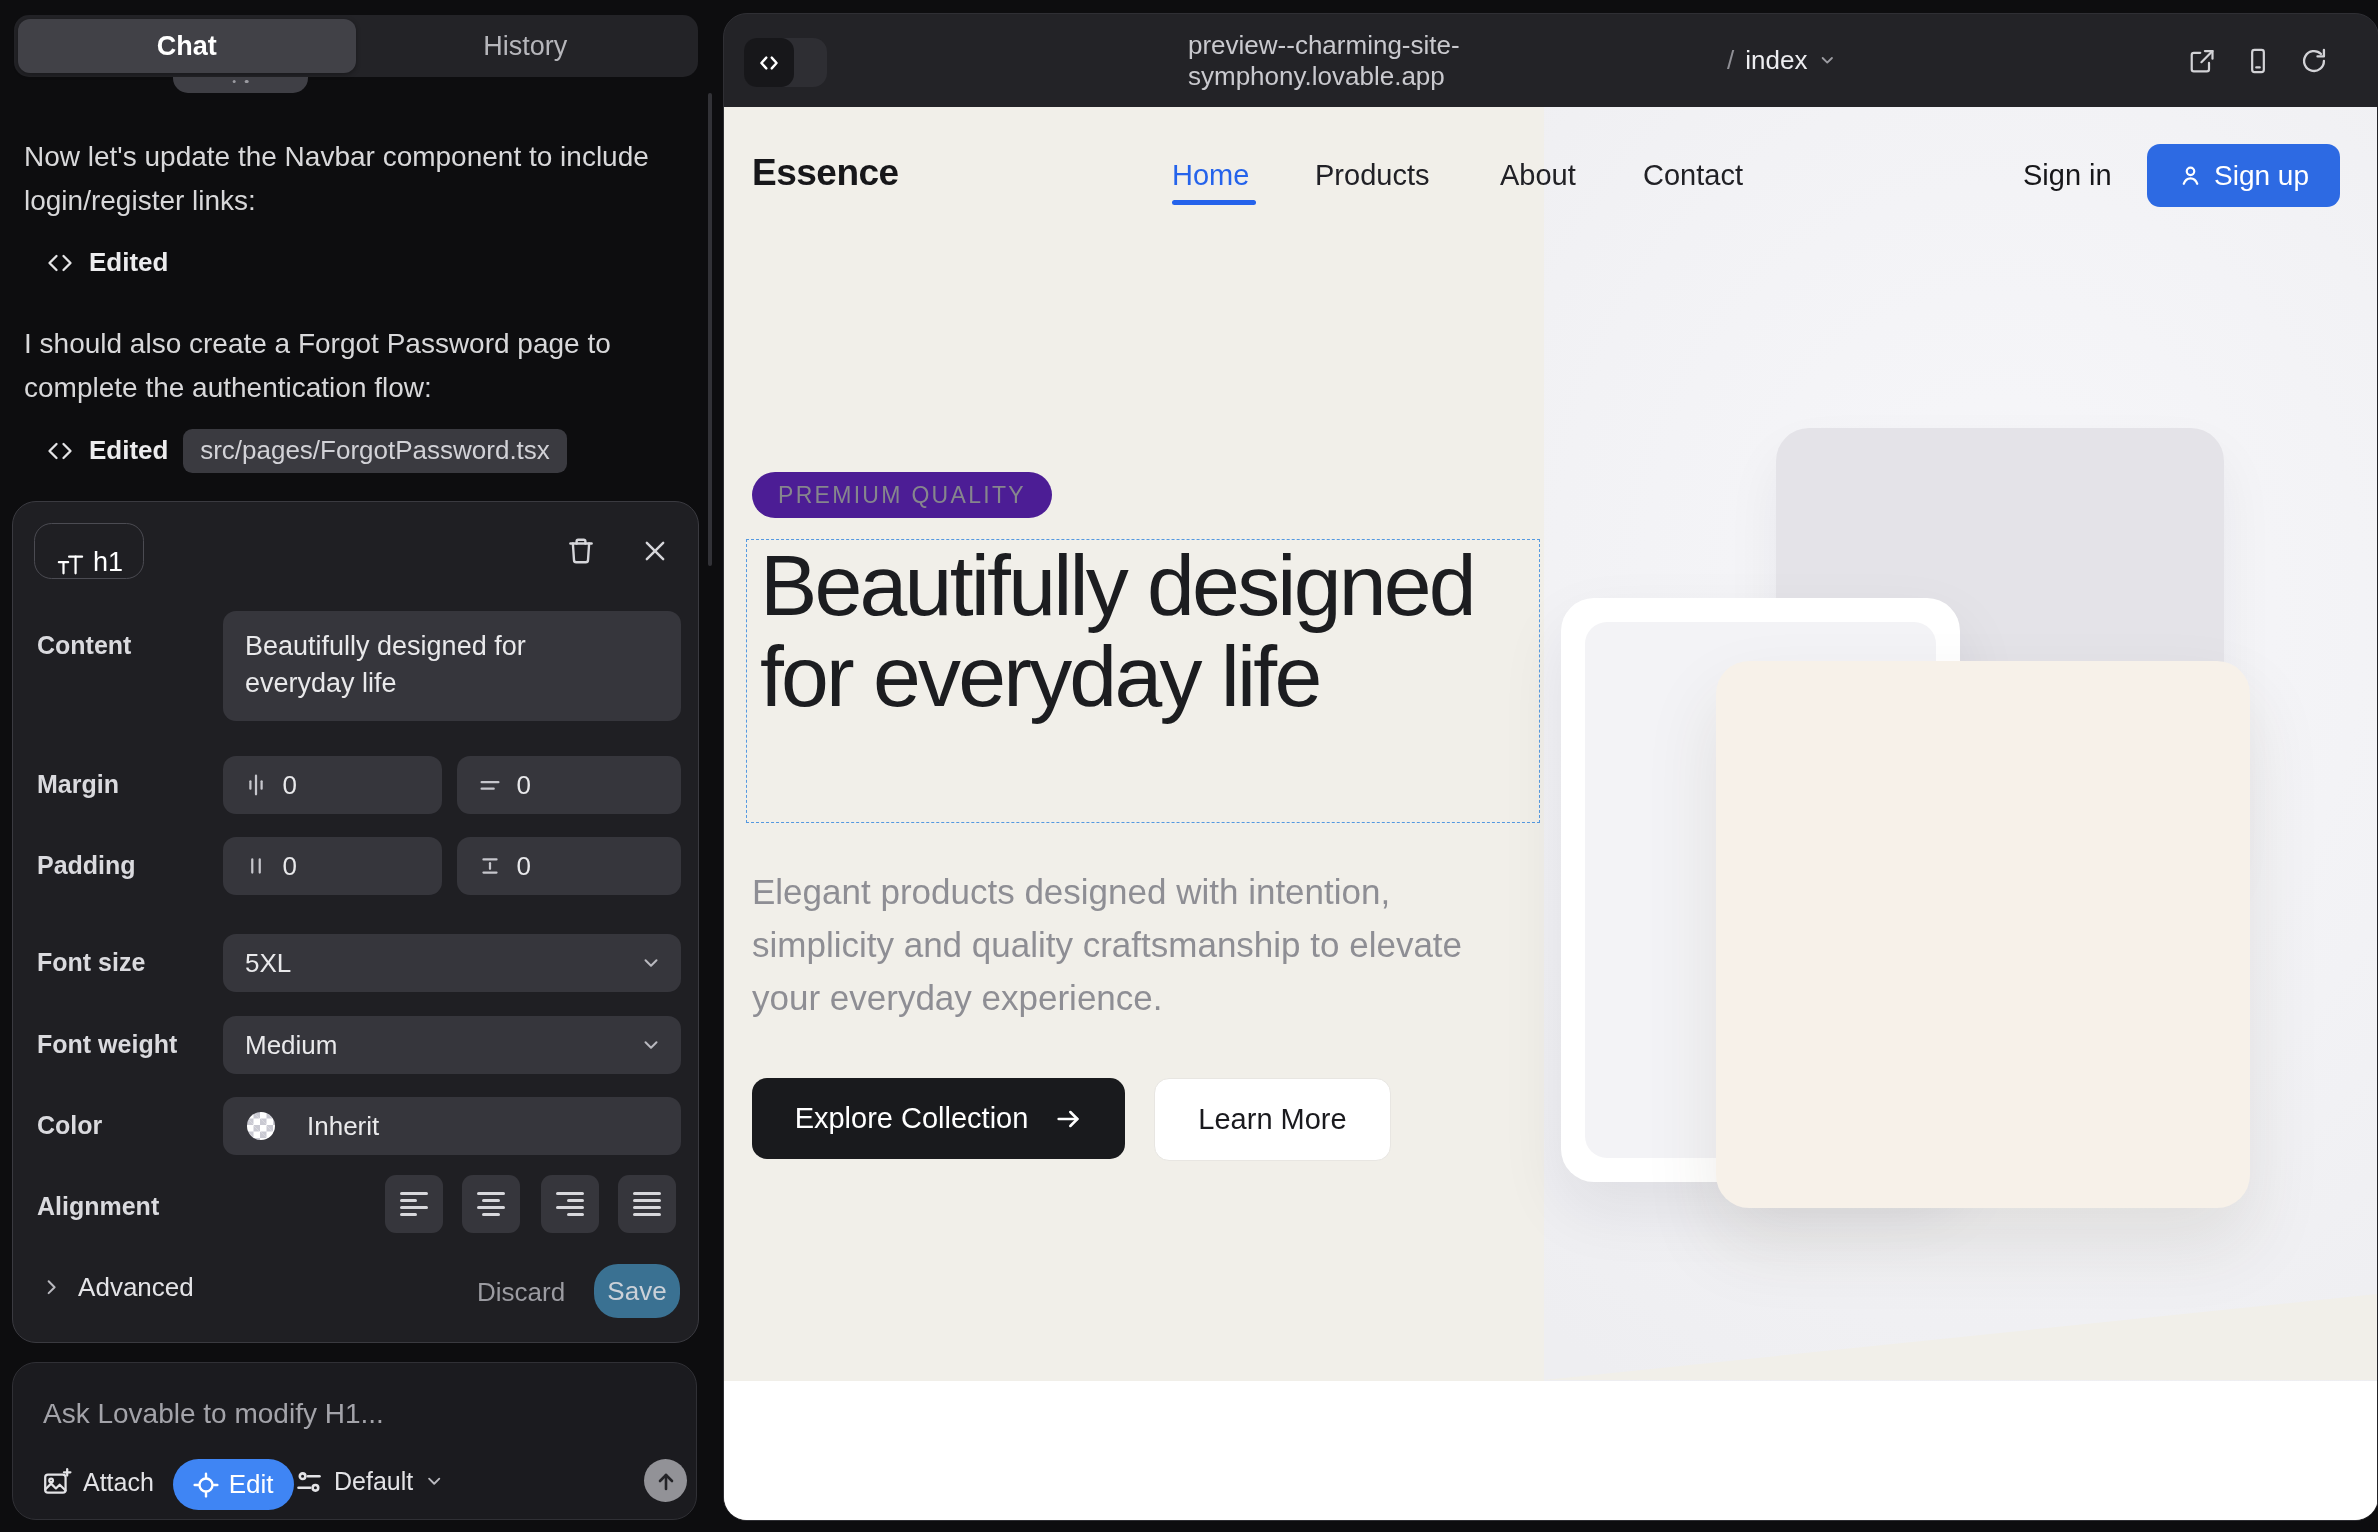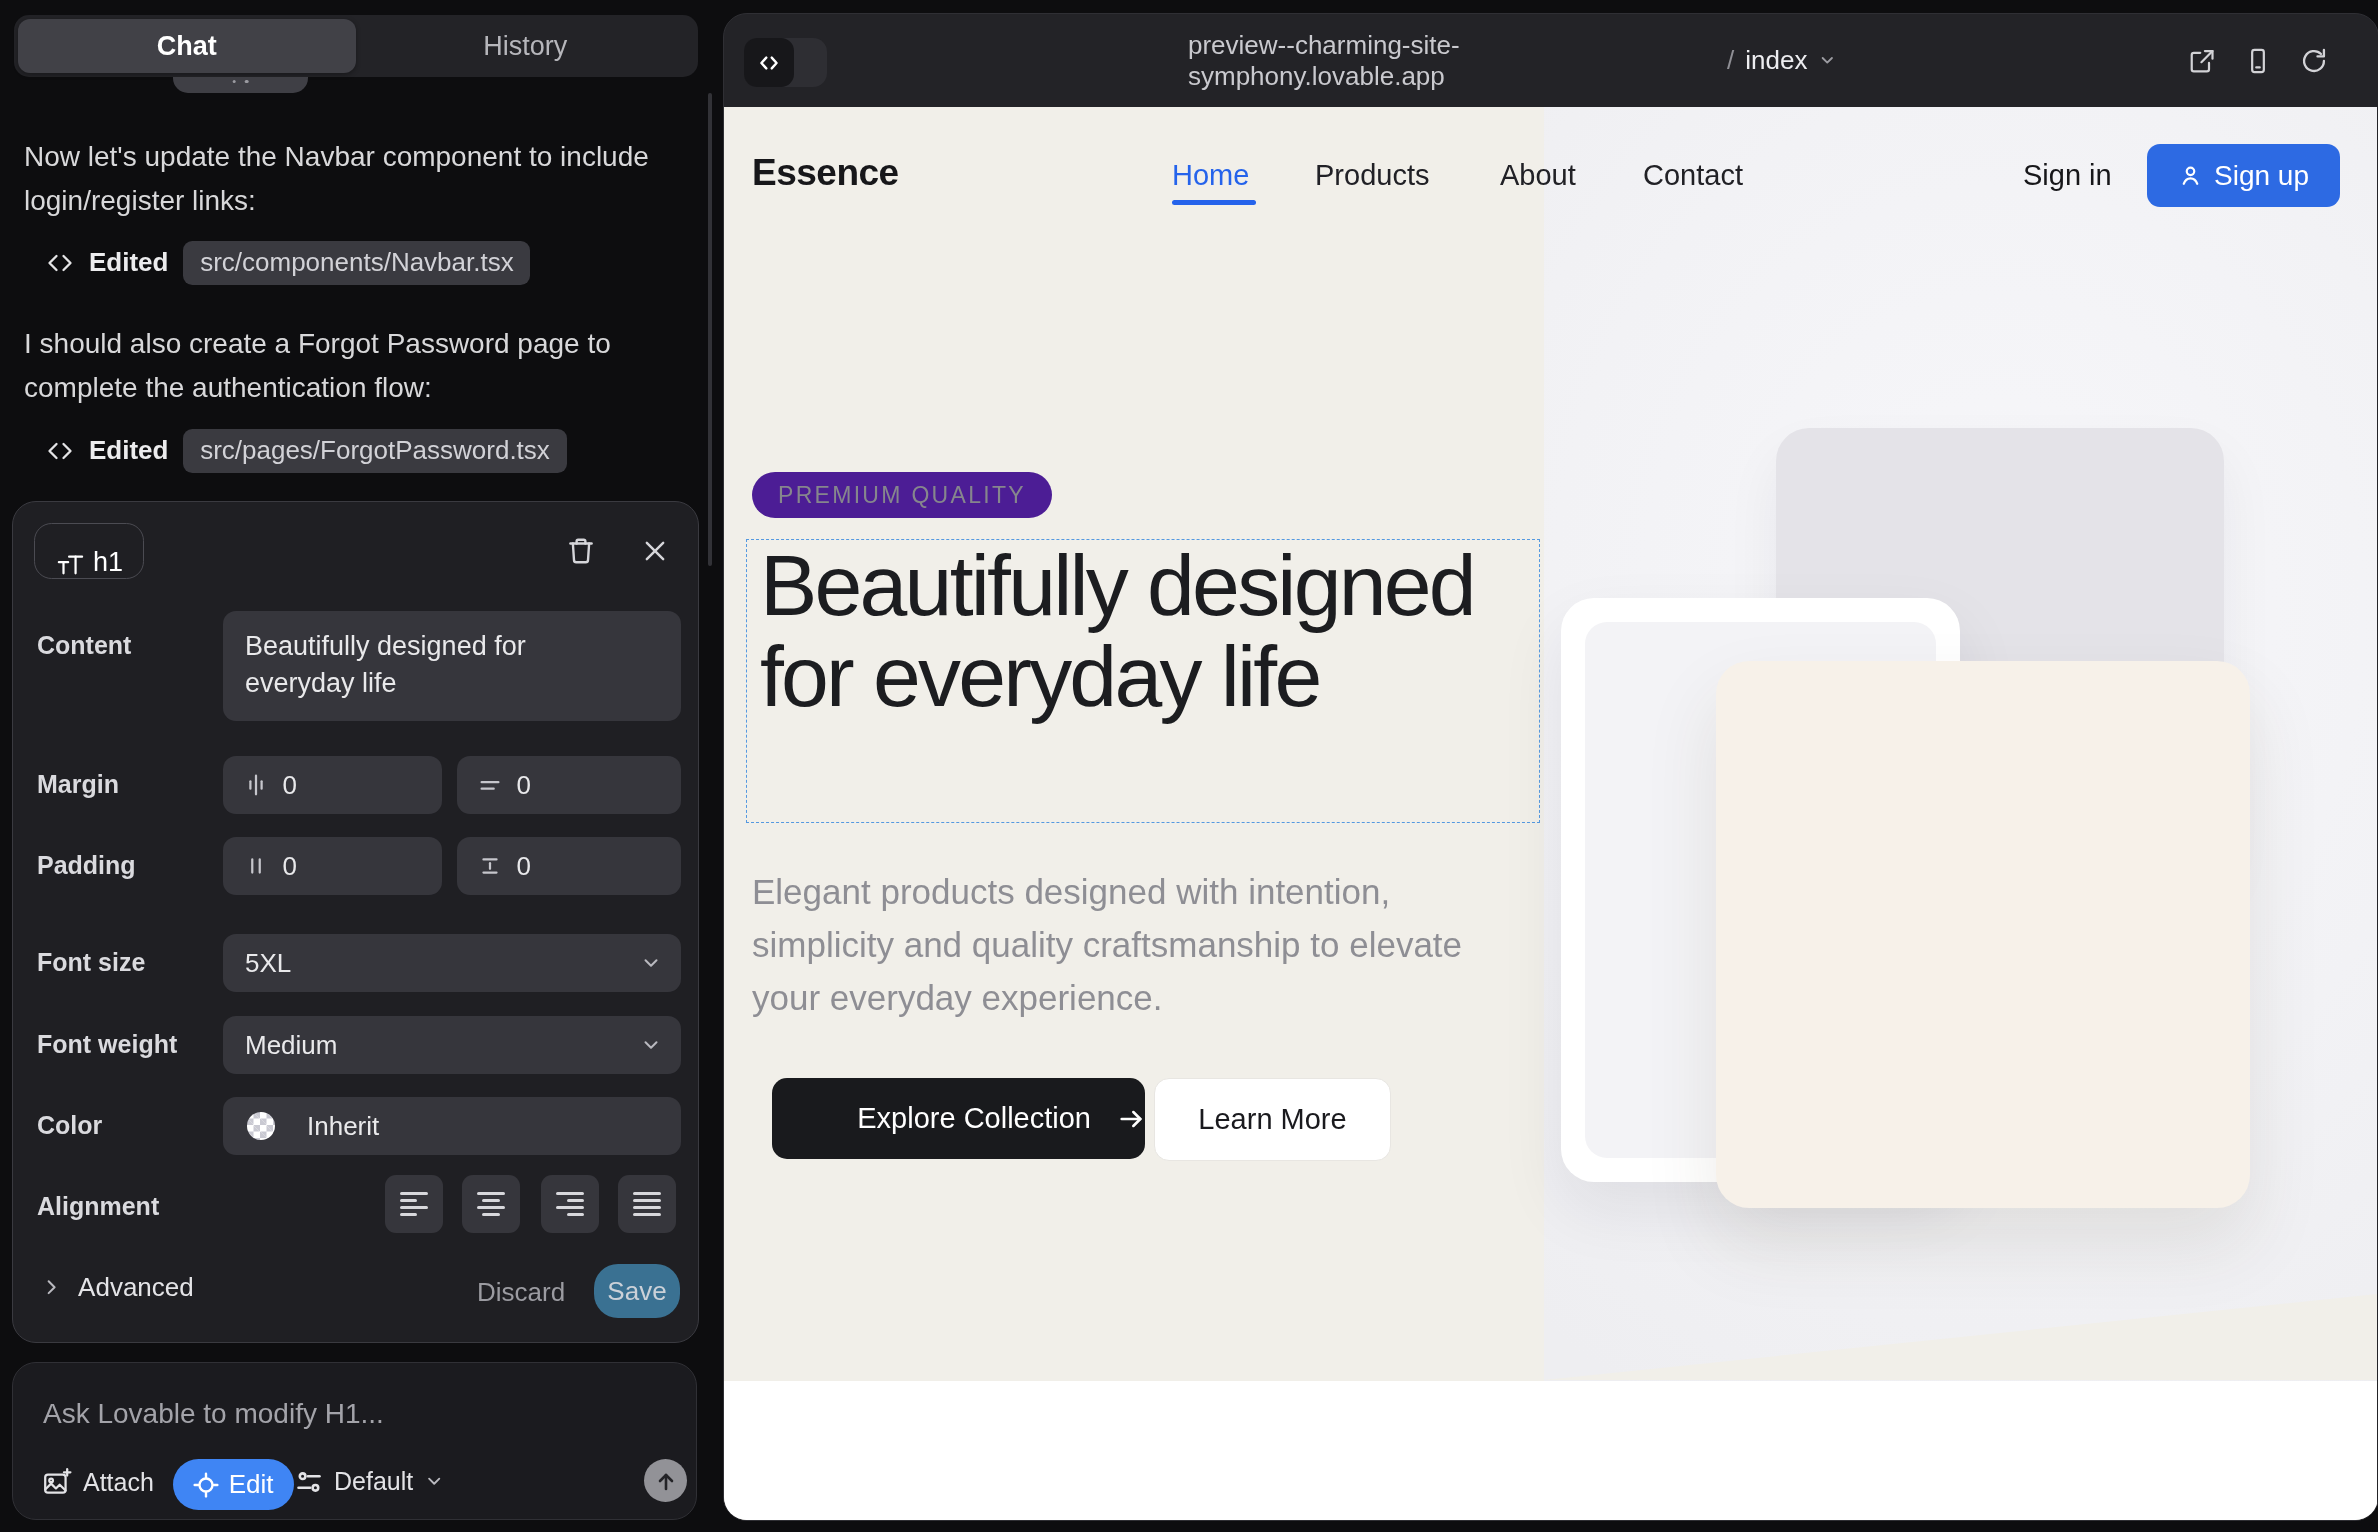--- a/index.html
+++ b/index.html
@@ -73,21 +73,21 @@
   .brand{left:28px;top:45px;font-size:37px;font-weight:700;color:#17171a;letter-spacing:-0.5px;cursor:pointer;}
   .navlink{top:52px;font-size:29px;color:#212126;cursor:pointer;}
   .navlink.active{color:#2563eb;font-weight:500;}
   .nav-underline{left:448px;top:93px;width:84px;height:4.6px;border-radius:2.8px;background:#2563eb;}
   .sign-in{left:1299px;top:52px;font-size:29px;color:#17171a;cursor:pointer;}
   .sign-up{left:1423px;top:37px;width:193px;height:63px;border-radius:13px;background:#2d6ae3;display:flex;align-items:center;justify-content:center;gap:11px;color:#fff;font-size:28px;cursor:pointer;}
   .badge{left:28px;top:365px;height:46px;padding:0 26px;border-radius:23px;background:#4c1d95;display:flex;align-items:center;font-size:23px;font-weight:500;letter-spacing:2.3px;color:#86868d;}
   .selection{left:22px;top:432px;width:794px;height:284px;border:1.9px dashed #5599e0;}
   .hero-heading{position:absolute;left:13px;top:0px;width:772px;font-size:86px;line-height:91px;font-weight:500;letter-spacing:-2.8px;color:#1c1d20;cursor:pointer;}
   .hero-para{left:28px;top:758px;width:756px;font-size:35px;line-height:53px;color:#8e8e94;}
-  .cta-primary{left:28px;top:971px;width:373px;height:81px;border-radius:15px;background:#191a1d;display:flex;align-items:center;justify-content:flex-end;gap:26px;color:#fff;font-size:29px;cursor:pointer;margin-left:20px;}
+  .cta-primary{left:28px;top:971px;width:373px;height:81px;border-radius:15px;background:#191a1d;display:flex;align-items:center;justify-content:center;gap:26px;color:#fff;font-size:29px;cursor:pointer;}
   .cta-secondary{left:430px;top:971px;width:237px;height:83px;border-radius:15px;background:#ffffff;border:1.9px solid #e8e6e2;display:flex;align-items:center;justify-content:center;font-size:29px;color:#1a1a1e;cursor:pointer;}
   .card-gray{left:1052px;top:321px;width:448px;height:447px;background:#e4e3e8;border-radius:33px;box-shadow:0 28px 56px rgba(30,30,50,.06);z-index:1;}
   .card-white{left:837px;top:491px;width:399px;height:584px;background:#ffffff;border-radius:33px;box-shadow:0 28px 65px rgba(30,30,50,.08);z-index:2;}
   .card-white .inner{position:absolute;inset:24px;background:#f3f3f6;border-radius:22px;}
   .card-beige{left:992px;top:554px;width:534px;height:547px;background:#f7f1e9;border-radius:33px;box-shadow:0 37px 74px rgba(70,55,30,.10);z-index:3;}
 </style>
 </head>
 <body>
 
 <div id="app">
@@ -109,21 +109,20 @@
   <div class="abs chat-msg" style="top:135px">Now let's update the Navbar component to include login/register links:</div>
 
   <div class="abs edit-row" style="top:241px">
     <span>
       <svg width="28" height="28" viewBox="0 0 24 24" fill="none" stroke="#e4e4e6" stroke-width="2" stroke-linecap="round" stroke-linejoin="round">
           <polyline points="9 6 3 12 9 18"></polyline>
           <polyline points="15 6 21 12 15 18"></polyline>
         </svg>
     </span>
     <span class="elabel">Edited</span>
-    <span class="file-chip">src/components/Navbar.tsx</span>
   </div>
 
   <div class="abs chat-msg" style="top:322px">I should also create a Forgot Password page to complete the authentication flow:</div>
 
   <div class="abs edit-row" style="top:429px">
     <span>
       <svg width="28" height="28" viewBox="0 0 24 24" fill="none" stroke="#e4e4e6" stroke-width="2" stroke-linecap="round" stroke-linejoin="round">
           <polyline points="9 6 3 12 9 18"></polyline>
           <polyline points="15 6 21 12 15 18"></polyline>
         </svg>

